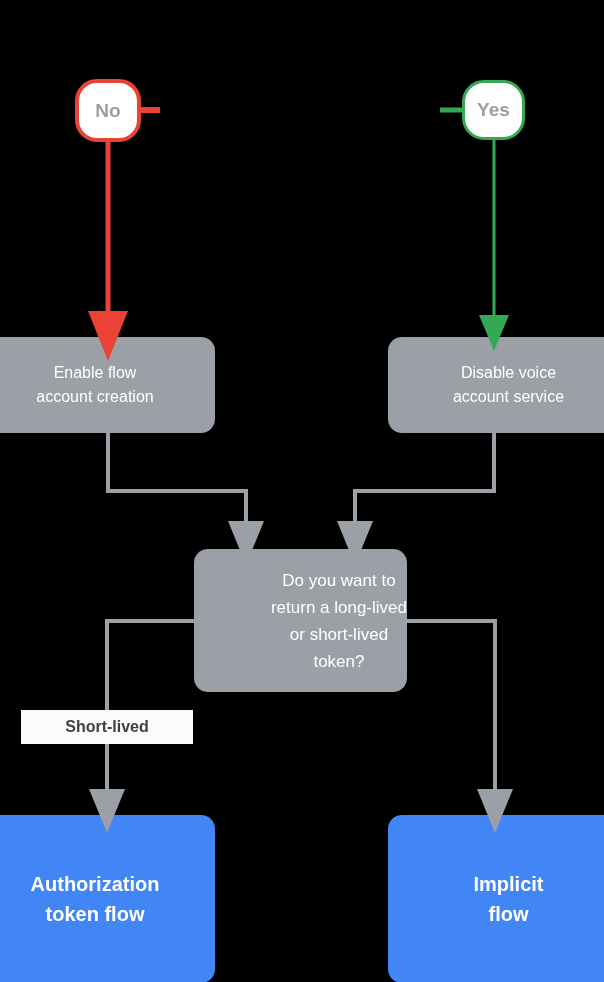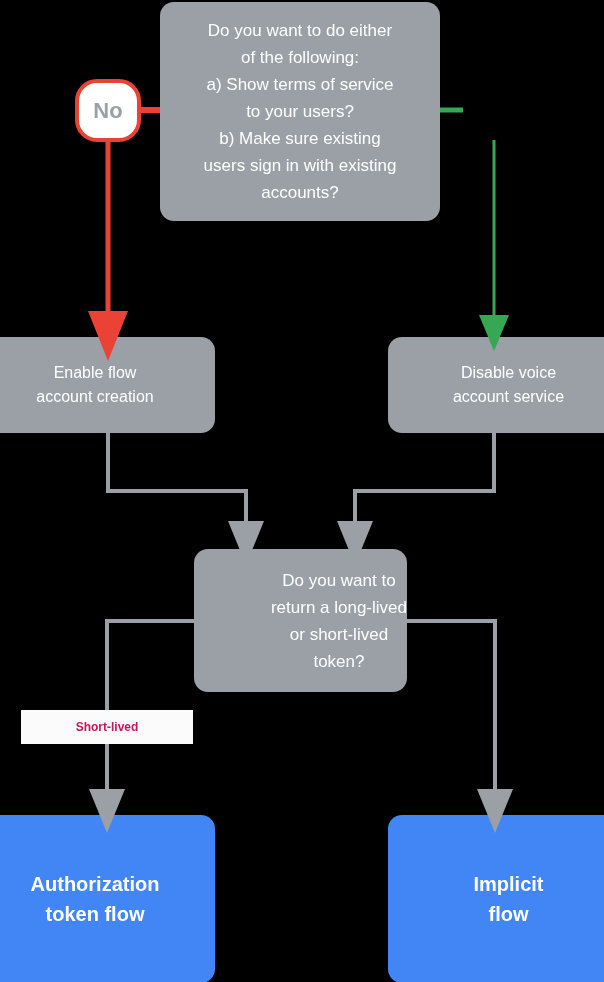--- a/index.html
+++ b/index.html
@@ -99,21 +99,21 @@
 
   
   .badge {
     position: absolute;
     box-sizing: border-box;
     display: flex;
     align-items: center;
     justify-content: center;
     background: #ffffff;
     border-radius: 22px;
-    font-size: 22px;
+    font-size: 19px;
     font-weight: bold;
     color: #9aa0a6;
   }
   #badge-no {
     left: 75px;
     top: 79px;
     width: 66px;
     height: 63px;
     border: 4px solid #ea4335;
   }
@@ -126,22 +126,22 @@
   }
 
   
   .edge-label {
     position: absolute;
     box-sizing: border-box;
     display: flex;
     align-items: center;
     justify-content: center;
     background: #fbfbfb;
-    color: #be185d;
-    font-size: 12px;
+    color: #404040;
+    font-size: 16px;
     font-weight: bold;
     z-index: 5;
   }
   #label-short-lived {
     left: 21px;
     top: 710px;
     width: 172px;
     height: 34px;
   }
   #label-long-lived {
@@ -190,29 +190,20 @@
 
     <path d="M108,433 L108,491 L246,491 L246,525" fill="none" stroke="#9aa0a6" stroke-width="4" marker-end="url(#arrow-gray)"></path>
 
     <path d="M494,433 L494,491 L355,491 L355,525" fill="none" stroke="#9aa0a6" stroke-width="4" marker-end="url(#arrow-gray)"></path>
 
     <path d="M194,621 L107,621 L107,793" fill="none" stroke="#9aa0a6" stroke-width="4" marker-end="url(#arrow-gray)"></path>
 
     <path d="M407,621 L495,621 L495,793" fill="none" stroke="#9aa0a6" stroke-width="4" marker-end="url(#arrow-gray)"></path>
   </svg>
 
-  <div class="node node-gray" id="node-top-decision">
-    <span class="node-text">Do you want to do either
-of the following:
-a) Show terms of service
-to your users?
-b) Make sure existing
-users sign in with existing
-accounts?</span>
-  </div>
 
   <div class="node node-gray" id="node-enable">
     <span class="node-text">Enable flow
 account creation</span>
   </div>
 
   <div class="node node-gray" id="node-disable">
     <span class="node-text">Disable voice
 account service</span>
   </div>
@@ -231,19 +222,22 @@
 
   <div class="node node-blue" id="node-implicit-flow">
     <span class="node-text">Implicit
 flow</span>
   </div>
 
   <div class="badge" id="badge-no">
     <span>No</span>
   </div>
 
+  <div class="badge" id="badge-yes">
+    <span>Yes</span>
+  </div>
 
   <div class="edge-label" id="label-short-lived">
     <span>Short-lived</span>
   </div>
 
 
 </div>
 
 </body></html>

